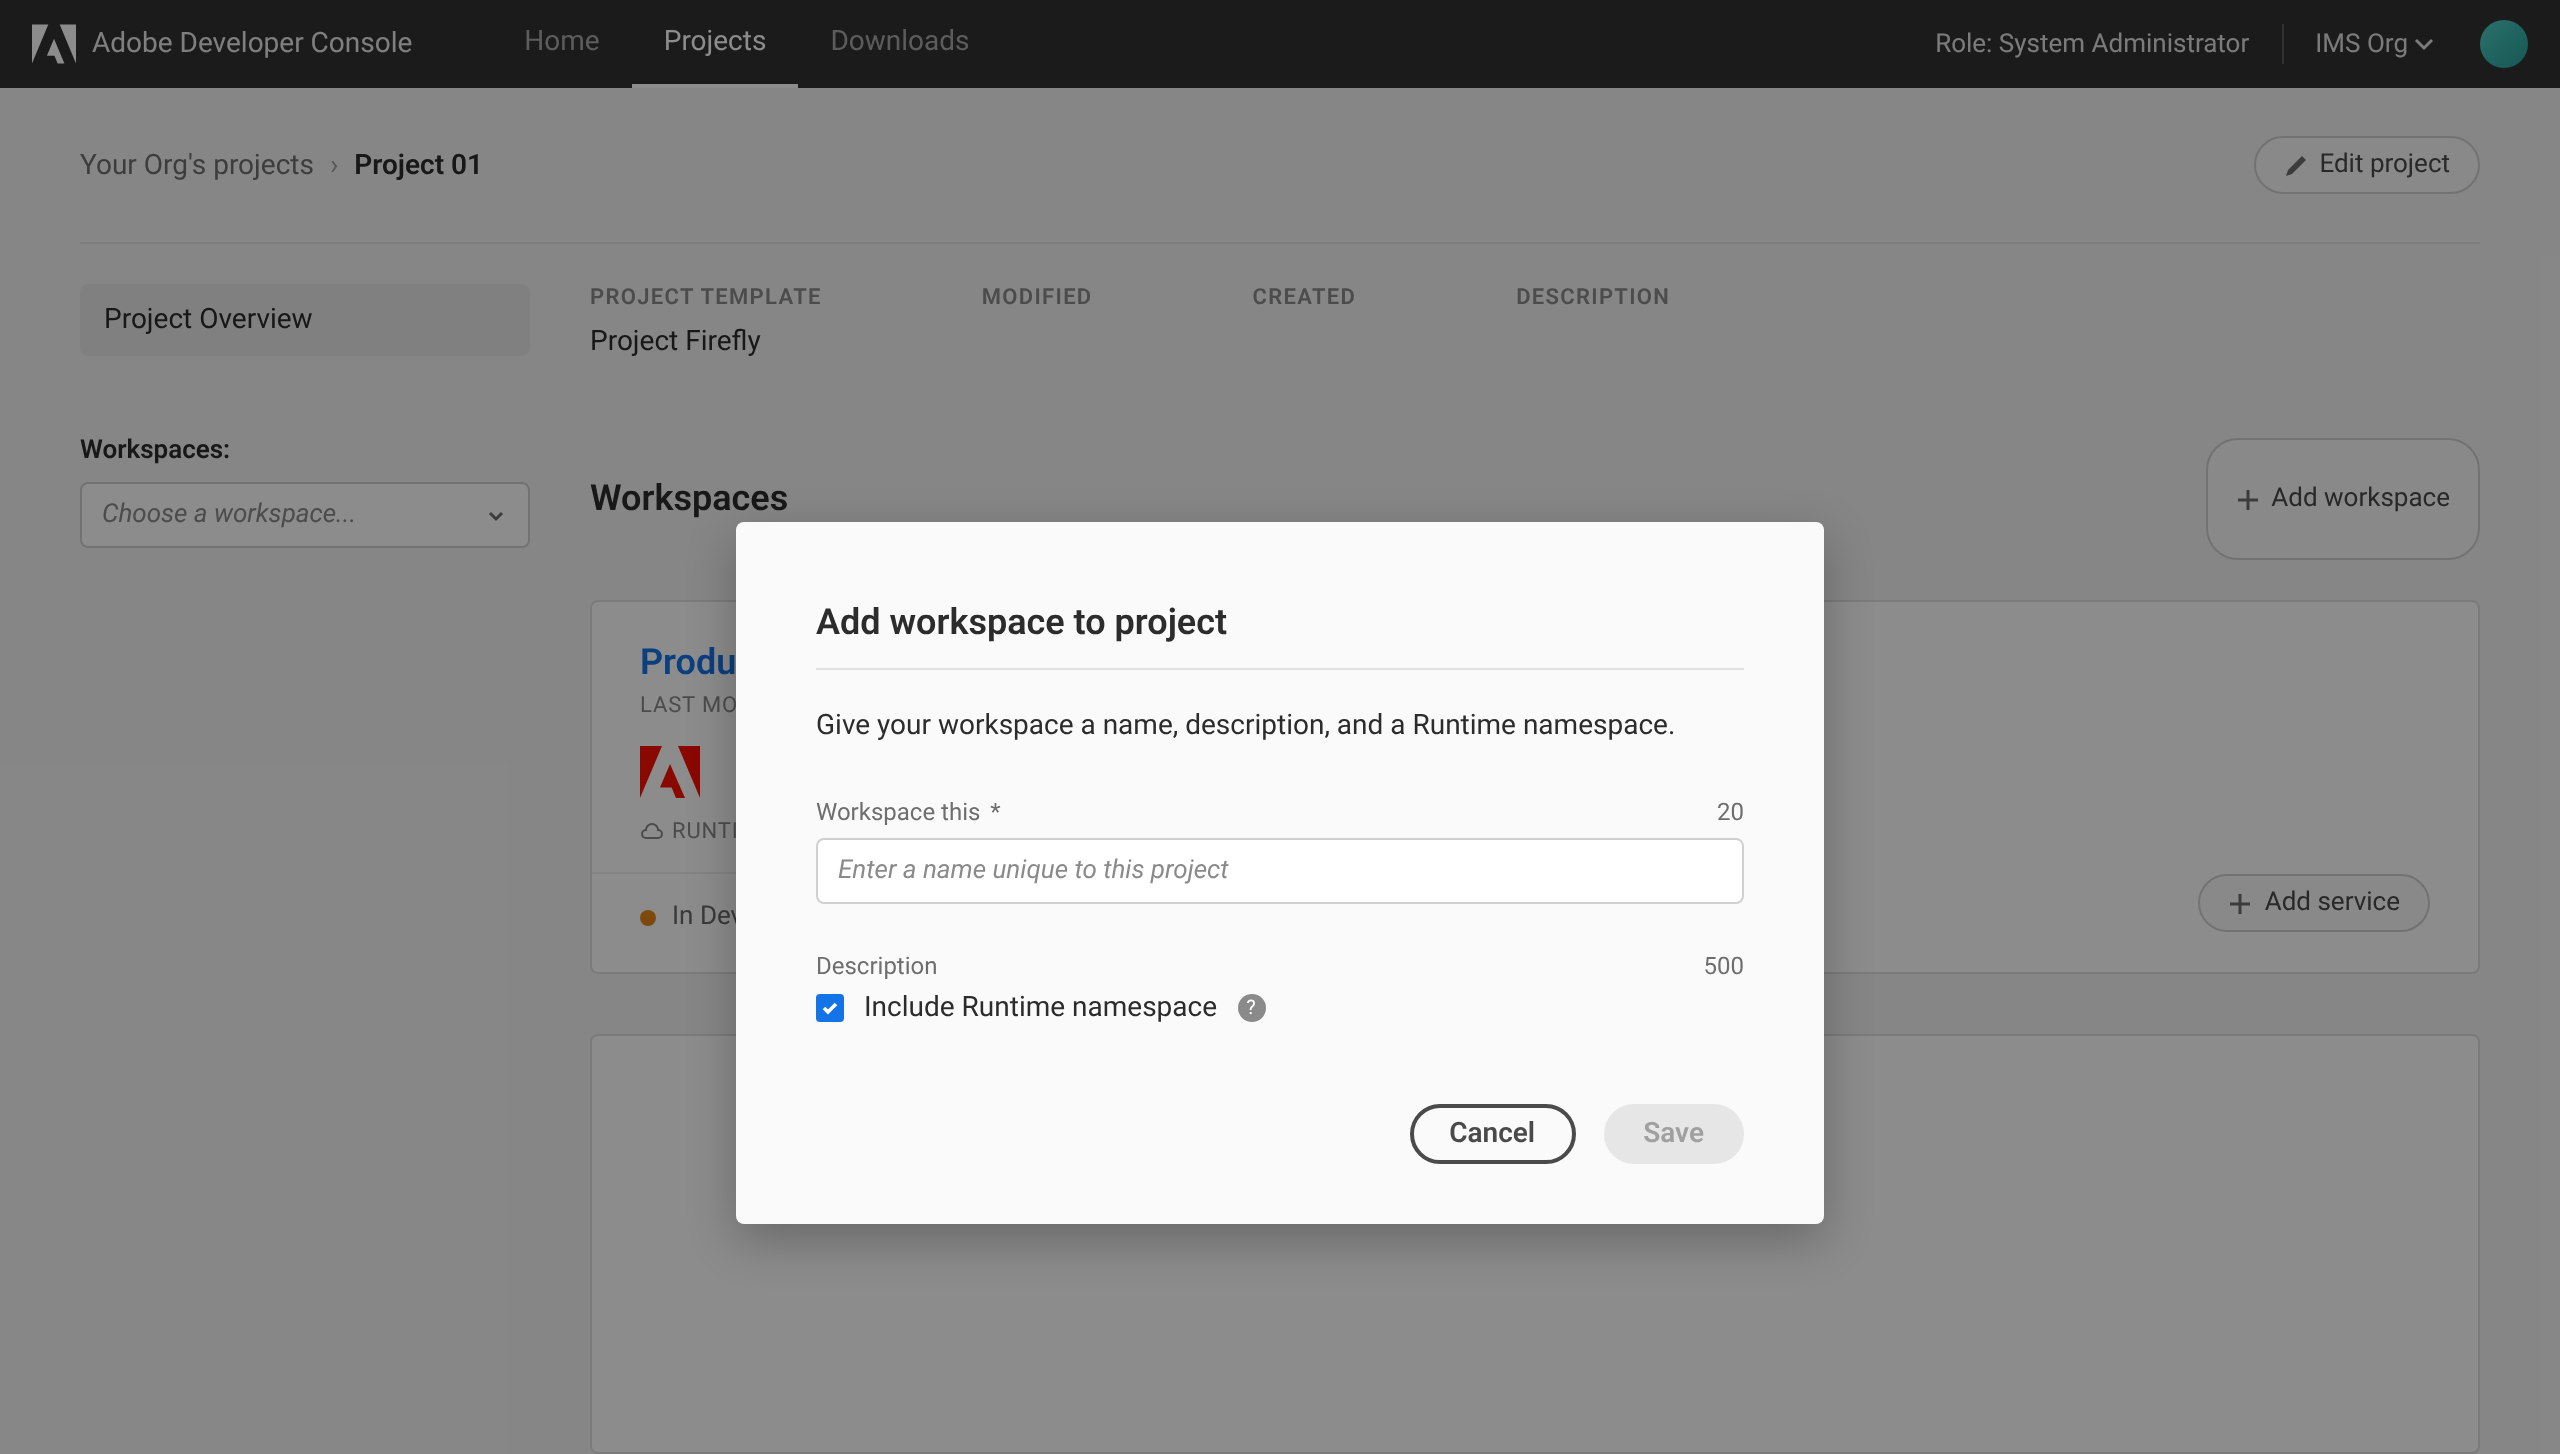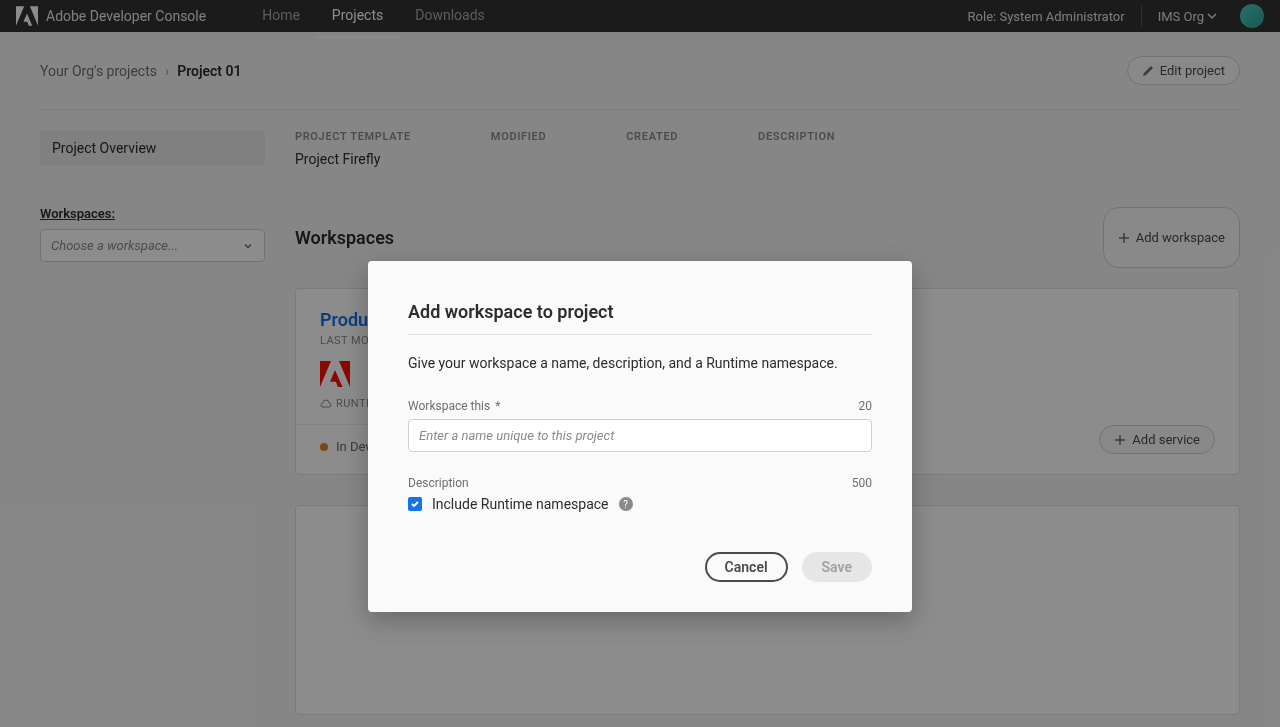--- a/index.html
+++ b/index.html
@@ -1,19 +1,19 @@
 <!DOCTYPE html>
 <html><head>
 <meta charset="utf-8">
 <style>
 * { box-sizing: border-box; margin: 0; padding: 0; font-family: -apple-system, BlinkMacSystemFont, "Segoe UI", Roboto, sans-serif; }
 body { width: 1280px; height: 727px; background: #f5f5f5; overflow: hidden; position: relative; }
 
 
-.topnav { height: 32px; background: #323232; display: flex; align-items: center; padding: 0 16px; color: #fff; }
+.topnav { height: 44px; background: #323232; display: flex; align-items: center; padding: 0 16px; color: #fff; }
 .topnav .logo { width: 22px; height: 22px; margin-right: 8px; }
 .topnav .brand { font-size: 14px; font-weight: 400; color: #e8e8e8; margin-right: 40px; }
 .topnav .nav-links { display: flex; gap: 0; }
 .topnav .nav-link { padding: 0 16px; height: 44px; display: flex; align-items: center; font-size: 14px; color: #a8a8a8; cursor: pointer; border-bottom: 2px solid transparent; }
 .topnav .nav-link.active { color: #fff; border-bottom: 2px solid #fff; }
 .topnav .spacer { flex: 1; }
 .topnav .role { font-size: 13px; color: #e0e0e0; margin-right: 16px; }
 .topnav .divider { width: 1px; height: 20px; background: #5a5a5a; margin-right: 16px; }
 .topnav .org { display: flex; align-items: center; font-size: 13px; color: #e0e0e0; cursor: pointer; margin-right: 20px; }
 .topnav .avatar { width: 24px; height: 24px; border-radius: 50%; background: linear-gradient(135deg, #4ecdc4, #2aa198); }
@@ -24,21 +24,21 @@
 .breadcrumb .bc-link { color: #707070; cursor: pointer; }
 .breadcrumb .bc-sep { color: #a0a0a0; }
 .breadcrumb .bc-current { color: #2c2c2c; font-weight: 600; }
 .breadcrumb .spacer2 { flex: 1; }
 .edit-btn { display: flex; align-items: center; gap: 6px; border: 1px solid #d0d0d0; background: #fafafa; border-radius: 16px; padding: 6px 14px; font-size: 13px; color: #4a4a4a; cursor: pointer; }
 .hr { border: none; border-top: 1px solid #e4e4e4; margin-bottom: 20px; }
 
 .content-row { display: flex; gap: 30px; }
 .sidebar { width: 225px; flex-shrink: 0; }
 .side-item { background: #eaeaea; padding: 10px 12px; border-radius: 4px; font-size: 14px; color: #2c2c2c; margin-bottom: 40px; cursor: pointer; }
-.side-label { font-size: 13px; color: #2c2c2c; font-weight: 600; margin-bottom: 8px; text-decoration: underline; }
+.side-label { font-size: 13px; color: #2c2c2c; font-weight: 600; margin-bottom: 8px; }
 .side-select { display: flex; align-items: center; justify-content: space-between; border: 1px solid #d0d0d0; border-radius: 4px; padding: 8px 10px; font-size: 13px; color: #8a8a8a; font-style: italic; cursor: pointer; background: #fff; }
 
 .main { flex: 1; }
 .meta-row { display: flex; gap: 80px; margin-bottom: 40px; }
 .meta-col .label { font-size: 11px; letter-spacing: 0.06em; color: #8a8a8a; font-weight: 600; margin-bottom: 8px; }
 .meta-col .val { font-size: 14px; color: #2c2c2c; }
 
 .ws-header { display: flex; justify-content: space-between; align-items: center; margin-bottom: 20px; }
 .ws-title { font-size: 18px; font-weight: 600; color: #2c2c2c; }
 .add-ws-btn { display: flex; align-items: center; gap: 6px; border: 1px solid #d0d0d0; background: #fafafa; border-radius: 16px; padding: 22px 14px; font-size: 13px; color: #4a4a4a; cursor: pointer; }

